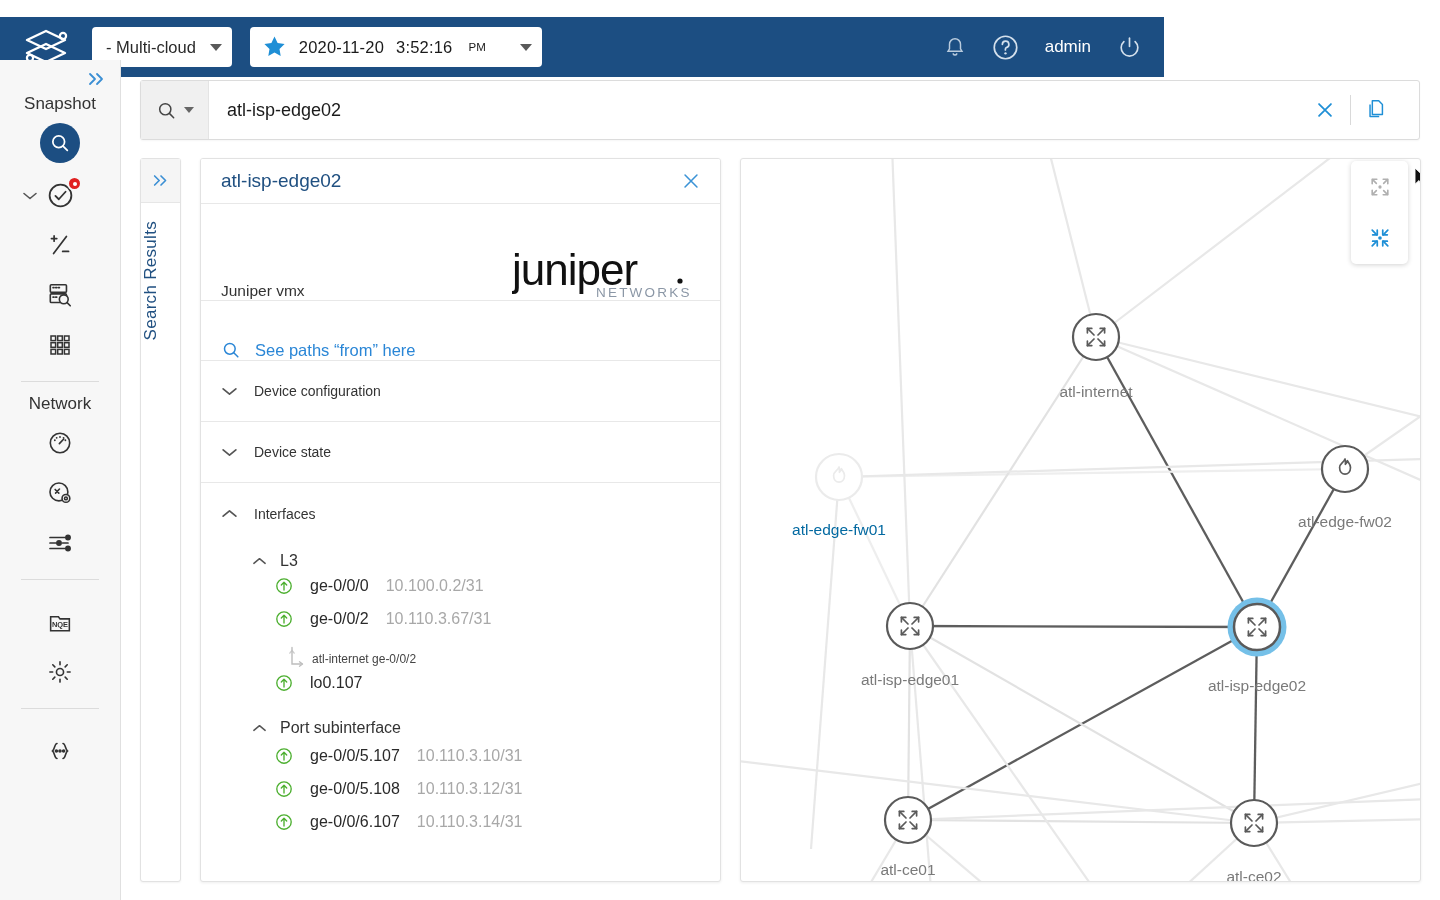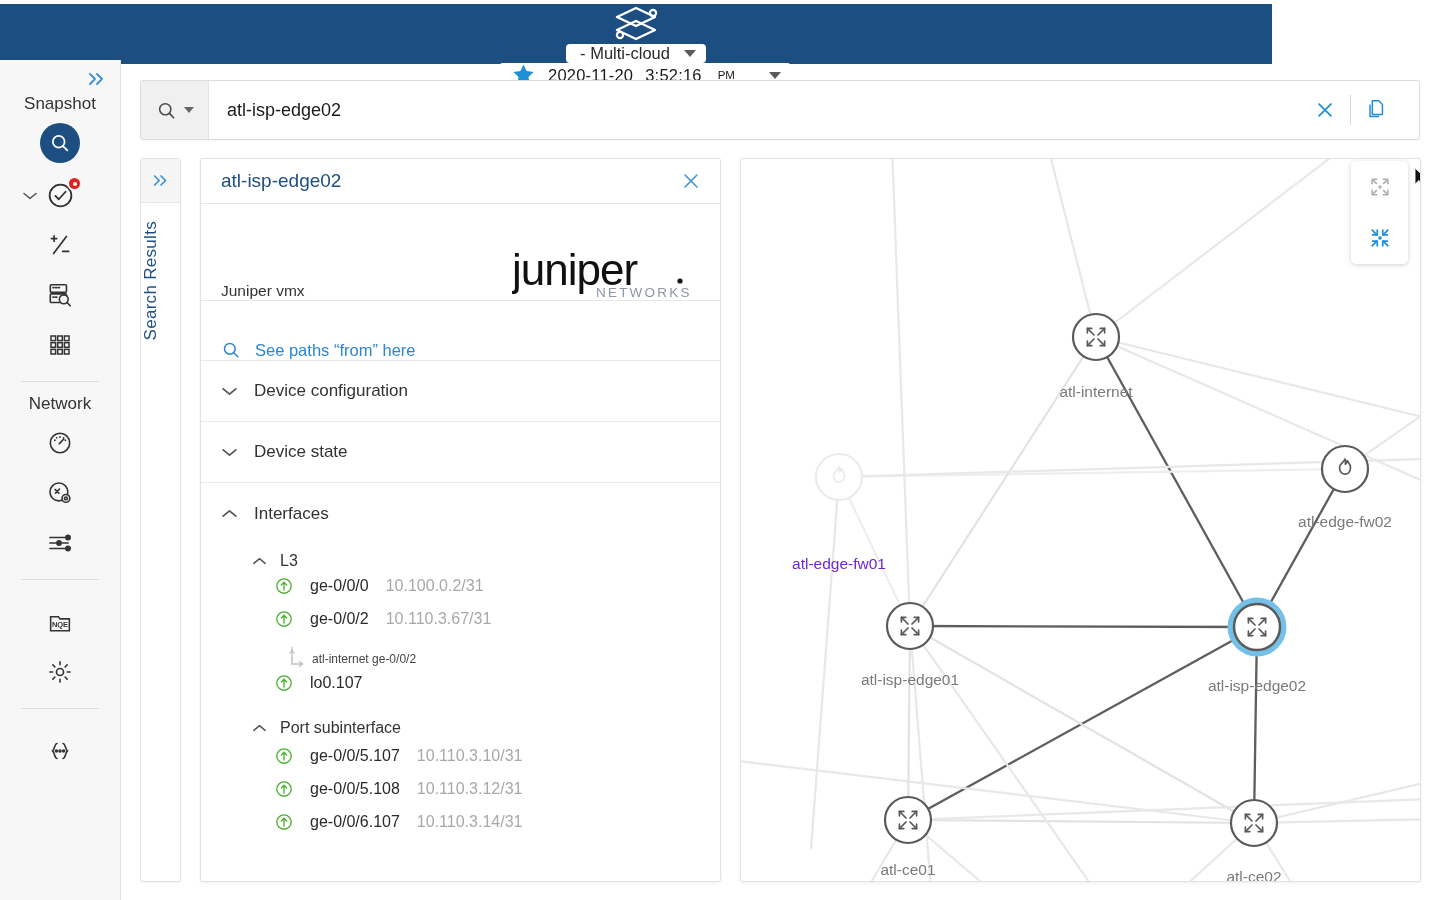--- a/index.html
+++ b/index.html
@@ -7,23 +7,23 @@
     margin: 0; padding: 0;
     width: 1440px; height: 900px;
     overflow: hidden;
     font-family: "Liberation Sans", sans-serif;
     background: #ffffff;
     -webkit-font-smoothing: antialiased;
   }
 
   
   .topbar {
-    position: absolute; left: 0; top: 4px; width: 1272px; height: 60px;
+    position: absolute; left: 0; top: 17px; width: 1164px; height: 60px;
     background: #1c4e82;
-    display: flex; align-items: center; flex-direction: column;
+    display: flex; align-items: center;
   }
   .logo-wrap { width: 92px; display: flex; align-items: center; justify-content: center; }
   .pill {
     height: 40px; background: #fff; border-radius: 4px;
     display: flex; align-items: center; padding: 0 10px 0 14px;
     cursor: pointer; user-select: none;
   }
   .pill-label { font-size: 16.5px; color: #2a2a2a; white-space: nowrap; }
   .caret {
     width: 0; height: 0; margin-left: 14px;
@@ -122,21 +122,21 @@
   .juniper-logo { display: flex; flex-direction: column; align-items: flex-end; padding-right: 10px; }
   .row-link {
     height: 60px; border-bottom: 1px solid #e8e8e8;
     display: flex; align-items: flex-end; padding: 0 20px; gap: 14px; cursor: pointer;
   }
   .row-link-text { font-size: 16.5px; color: #2a86d6; }
   .accordion {
     height: 61px; border-bottom: 1px solid #e8e8e8;
     display: flex; align-items: center; padding: 0 20px; gap: 16px; cursor: pointer;
   }
-  .accordion-title { font-size: 17px; color: #333; }
+  .accordion-title { font-size: 14px; color: #333; }
   .acc-open { border-bottom: 0; }
   .tree { padding: 0 0 10px 0; }
   .tree-node {
     display: flex; align-items: center; gap: 13px; height: 33px; cursor: pointer;
   }
   .tree-l1 { padding-left: 51px; }
   .tree-leaf { padding-left: 74px; display: flex; align-items: flex-start; gap: 17px; height: 33px; }
   .tree-label { font-size: 16px; color: #333; }
   .leaf-name { font-size: 16px; color: #2a2a2a; }
   .leaf-ip { font-size: 16px; color: #a8a8a8; }
@@ -155,21 +155,21 @@
     background: #fff; border-radius: 5px; box-shadow: 0 1px 5px rgba(0,0,0,.18);
     display: flex; flex-direction: column; align-items: center; justify-content: space-around;
     z-index: 5;
   }
   .topo-tool { cursor: pointer; display: flex; align-items: center; justify-content: center; width: 40px; height: 40px; }
   .cursor-arrow { position: absolute; left: 673px; top: 8px; z-index: 9; pointer-events: none; }
   .node-label {
     position: absolute; font-size: 15.5px; color: #7a7a7a; white-space: nowrap;
     transform: translateX(-50%); pointer-events: none;
   }
-  .node-label.dim { color: #6d28d9; margin-top: 34px; }
+  .node-label.dim { color: #0369a1; }
 </style>
 </head>
 <body>
 
 <div class="topbar">
   <div class="logo-wrap">
     <svg width="46" height="40" viewBox="0 0 46 40">
       <g fill="none" stroke="#ffffff" stroke-width="2.4" stroke-linejoin="round">
         <path d="M23 4 L42 13 L23 22 L4 13 Z"></path>
         <path d="M23 17 L42 26 L23 35 L4 26 Z"></path>

